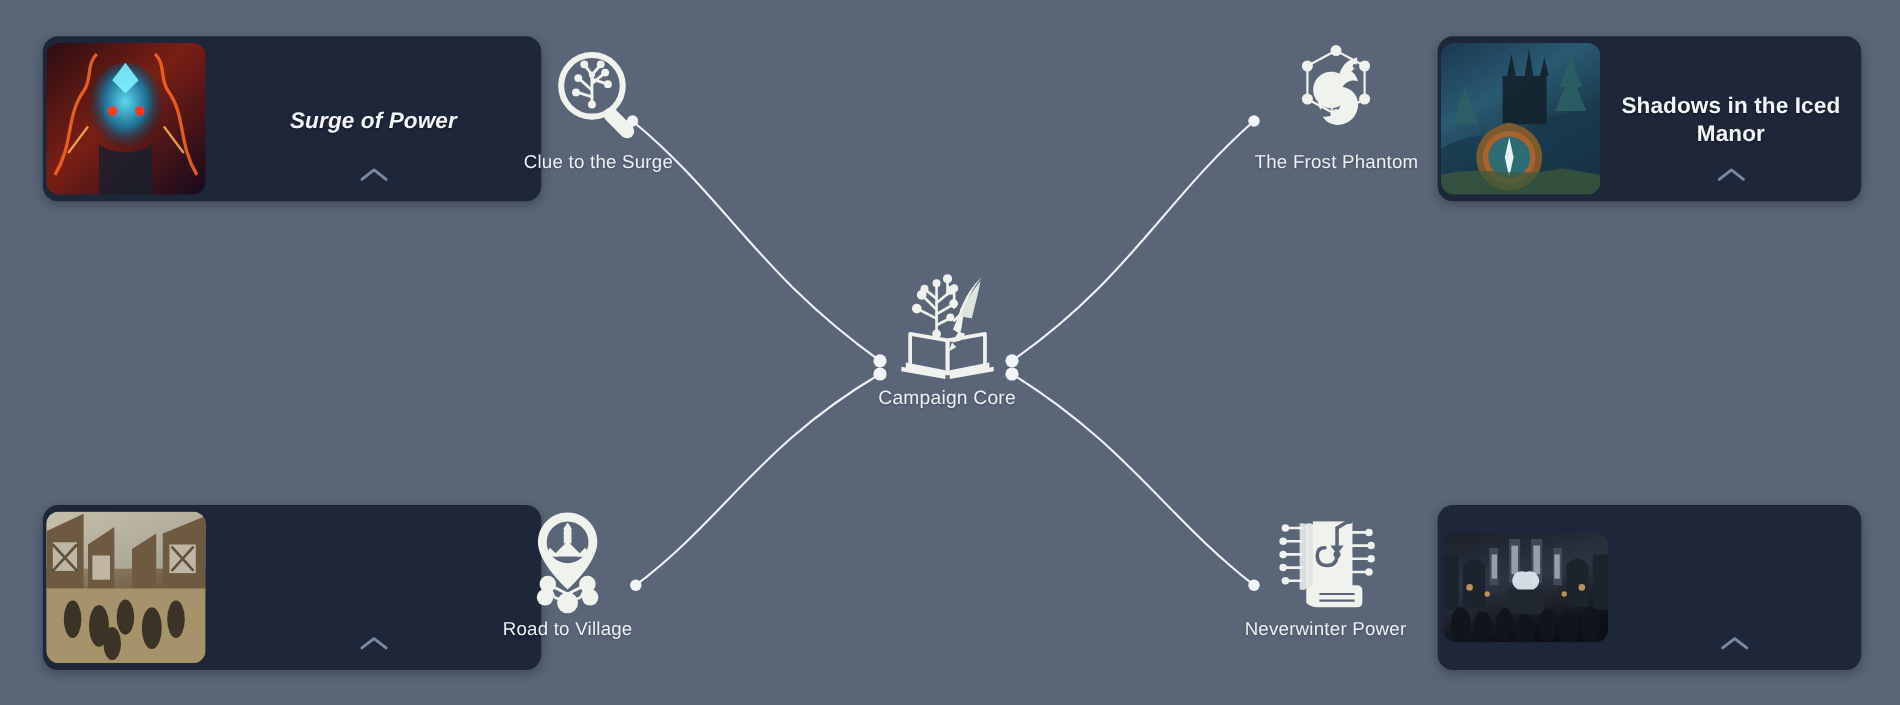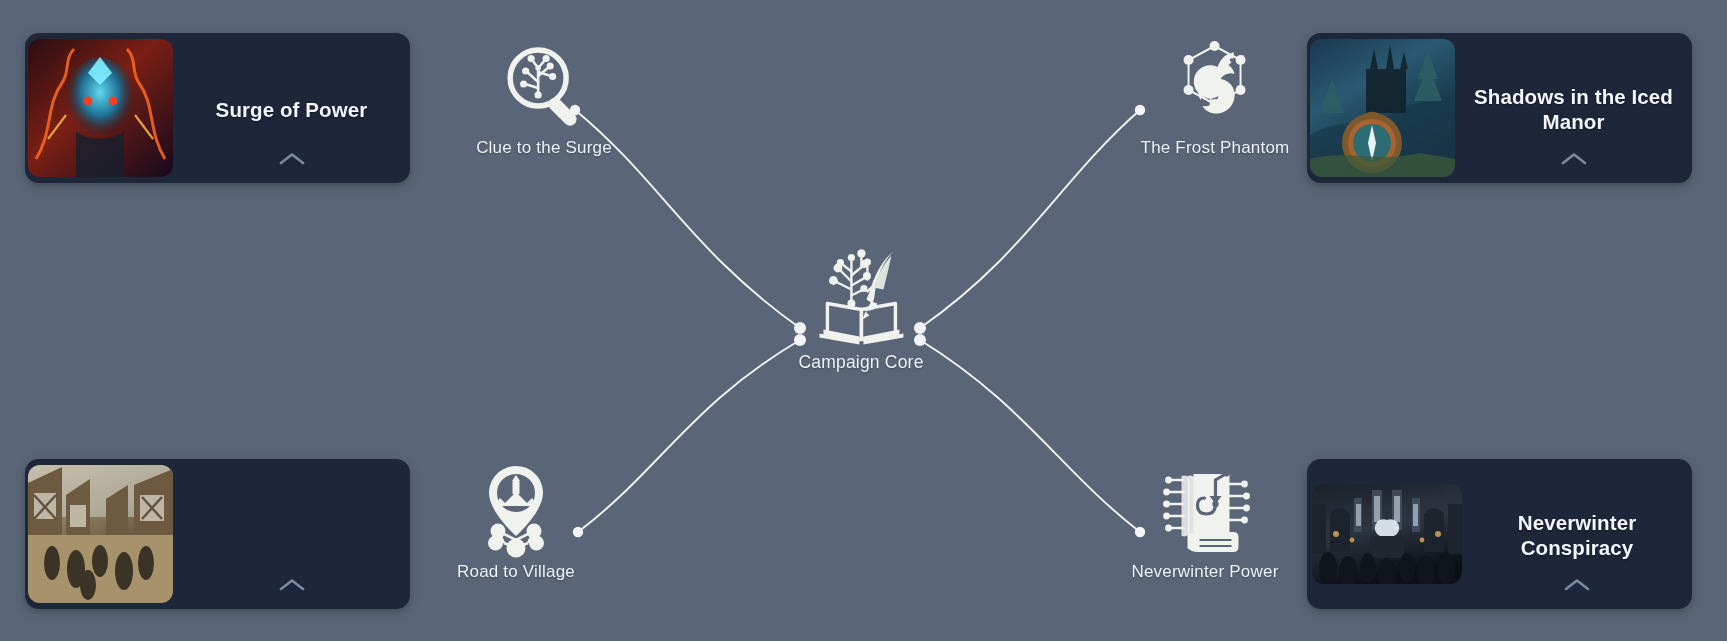--- a/index.html
+++ b/index.html
@@ -17,21 +17,21 @@
   
   .card {
     position:absolute;
     display:flex; align-items:stretch;
     background:#1e2639;
     border-radius:14px;
     box-shadow:0 3px 10px rgba(0,0,0,.28);
     overflow:hidden;
     cursor:pointer;
   }
-  .card-left  { left:25px;  width:385px; height:150px; }
+  .card-left  { left:39px;  width:453px; height:150px;font-style:italic; }
   .card-right { right:35px; width:385px; height:150px;justify-content:flex-end; }
   .card-top    { top:33px; }
   .card-bottom { bottom:32px; }
 
   .thumb {
     flex:0 0 145px; width:145px; align-self:center;
     height:138px; margin:0 0 0 3px;
     border-radius:12px; overflow:hidden; position:relative;
   }
   .thumb.landscape { height:100px; flex-basis:150px; width:150px; margin-left:5px; }
@@ -259,21 +259,20 @@
             <ellipse cx="36" cy="88" rx="9" ry="16"></ellipse>
           <ellipse cx="56" cy="84" rx="8" ry="15"></ellipse>
             <ellipse cx="75" cy="90" rx="9" ry="16"></ellipse>
           <ellipse cx="95" cy="84" rx="8" ry="15"></ellipse>
             <ellipse cx="114" cy="88" rx="9" ry="16"></ellipse>
           <ellipse cx="134" cy="84" rx="9" ry="16"></ellipse>
         </g>
       </svg>
     </div>
     <div class="card-body">
-      <div class="card-title">Neverwinter Conspiracy</div>
       <span class="card-chevron">
         <svg viewBox="0 0 26 13">
             <path d="M2 11 L13 2.5 L24 11" fill="none" stroke="#8fa0b8" stroke-width="2.6" stroke-linecap="round" stroke-linejoin="round"></path>
           </svg>
       </span>
     </div>
   </div>
 
   <div class="node" style="left:544px; top:98px;">
     <span class="node-icon">

